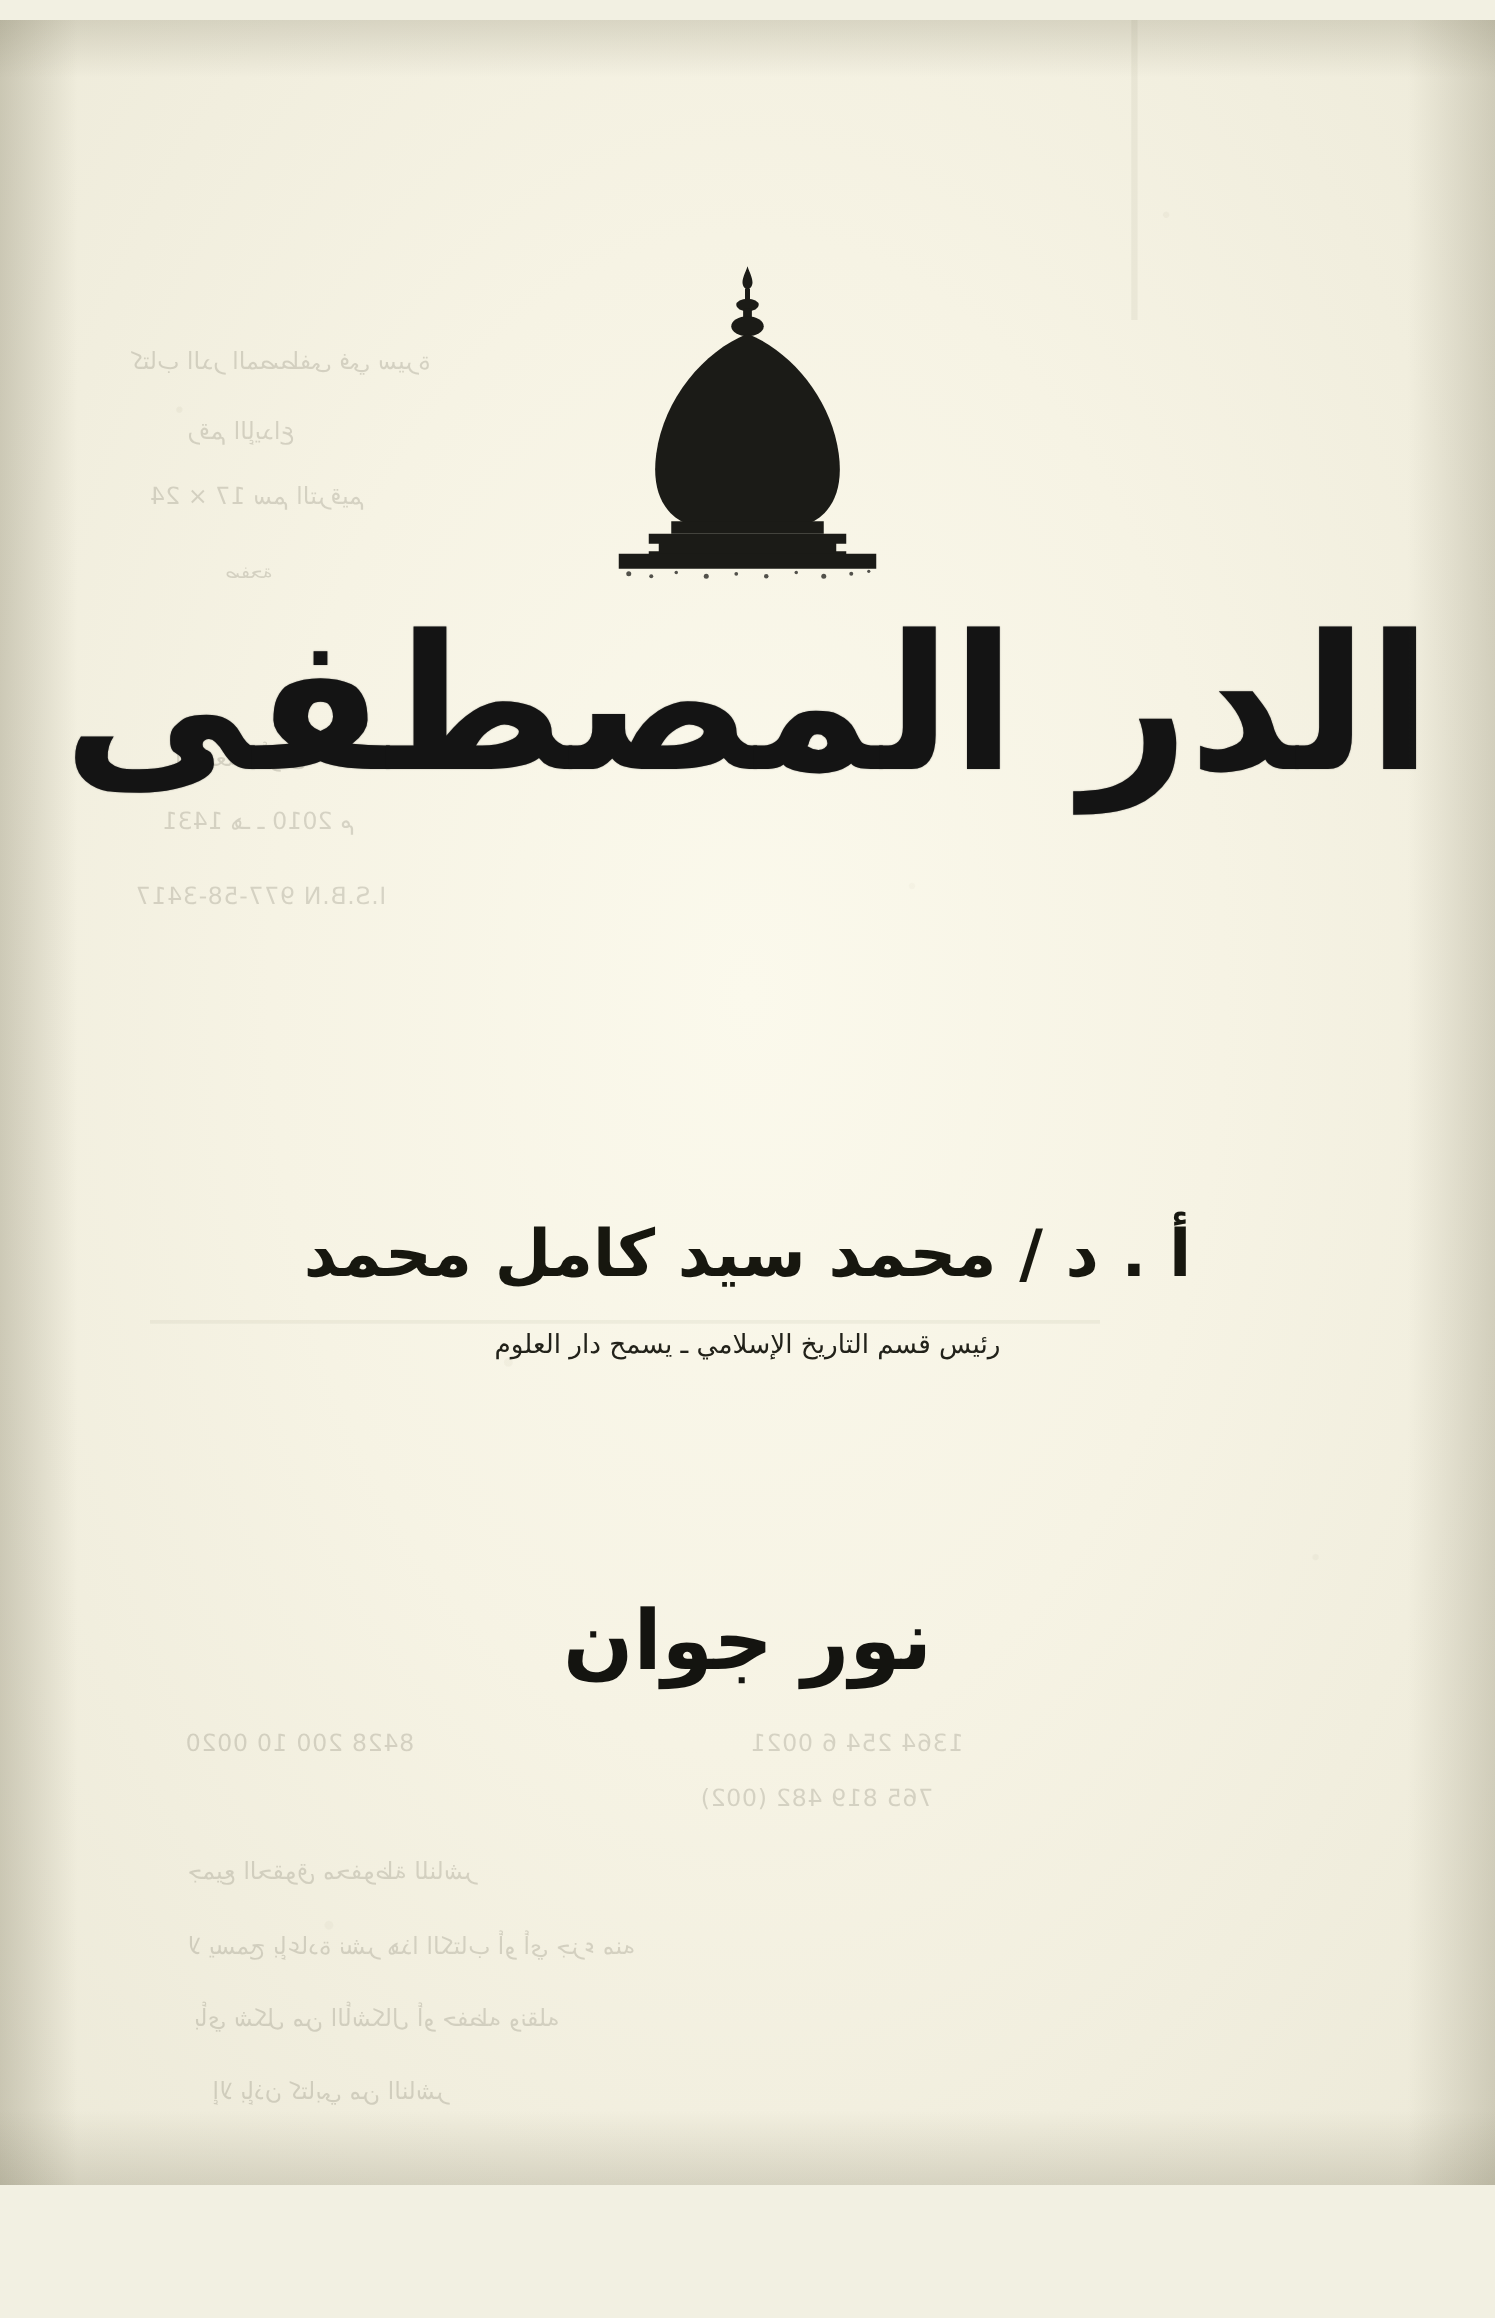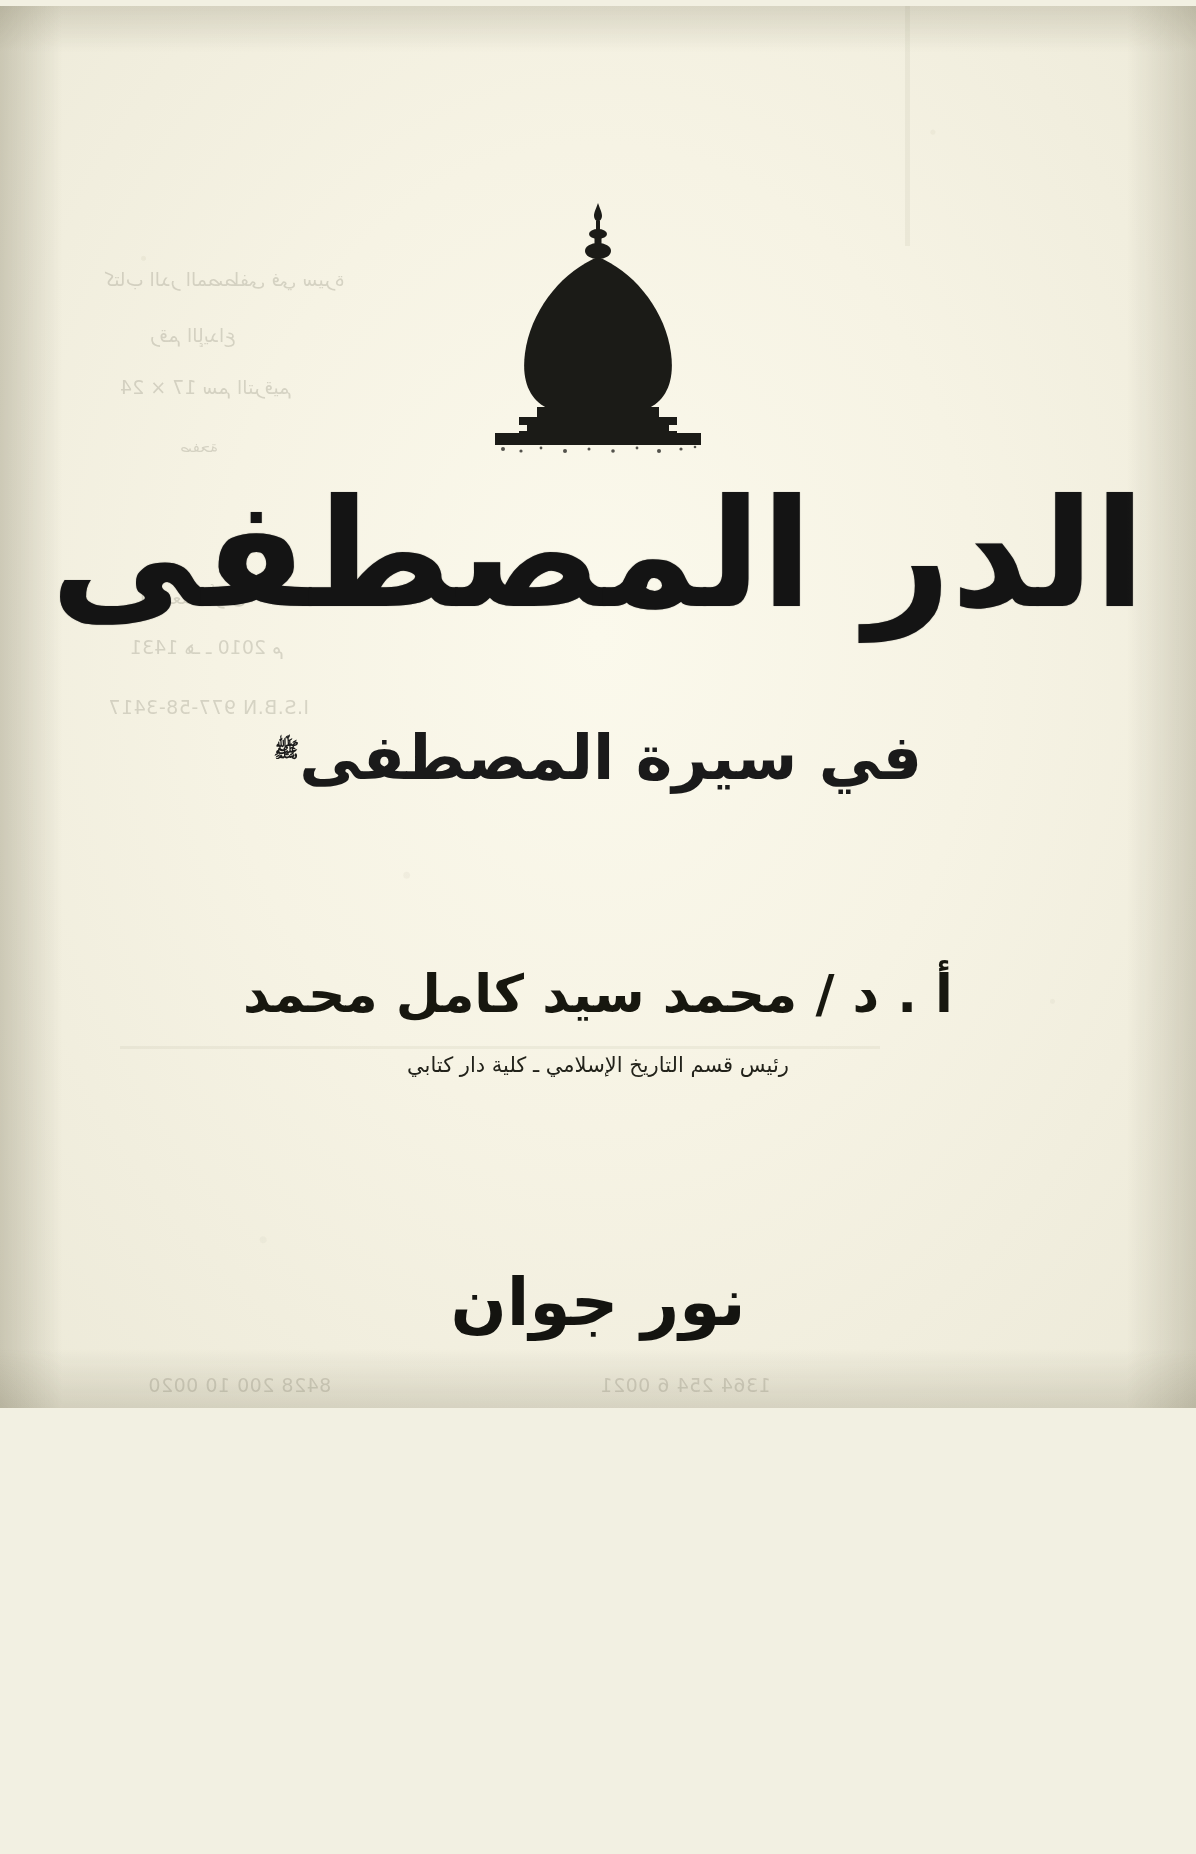--- a/index.html
+++ b/index.html
@@ -4,22 +4,22 @@
 <style>
   html, body {
     margin: 0;
     padding: 0;
     background: #f2f0e2;
   }
 
   .page {
     position: relative;
     width: 1196px;
-    height: 1402px;
-    margin: 6px auto;
+    height: 1732px;
+    margin: 16px auto;
     background:
       radial-gradient(ellipse at 50% 45%, #fbf9ec 0%, #f6f3e4 45%, #ece9d8 100%);
     overflow: hidden;
     font-family: "DejaVu Sans", sans-serif;
   }
 
   
   .grain {
     position: absolute;
     inset: 0;
@@ -235,28 +235,25 @@
           <circle cx="204" cy="247" r="1.4"></circle>
             <circle cx="226" cy="250" r="2"></circle>
           <circle cx="248" cy="248" r="1.6"></circle>
             <circle cx="262" cy="246" r="1.3"></circle>
         </g>
       </svg>
     </div>
 
     <div class="title-main">الدر المصطفى</div>
 
-    <div class="title-sub">
-      <span>في سيرة المصطفى</span><span class="salla">ﷺ</span>
-    </div>
 
     <div class="author">أ . د / محمد سيد كامل محمد</div>
 
     <div class="author-role">
-      <div>رئيس قسم التاريخ الإسلامي ـ كلية دار كتابي</div>
+      <div>رئيس قسم التاريخ الإسلامي ـ يسمح دار العلوم</div>
     </div>
 
     <div class="publisher">نور جوان</div>
 
   </div>
 
   <div class="edge-shade-left"></div>
   <div class="edge-shade-right"></div>
   <div class="edge-shade-top"></div>
   <div class="edge-shade-bottom"></div>

